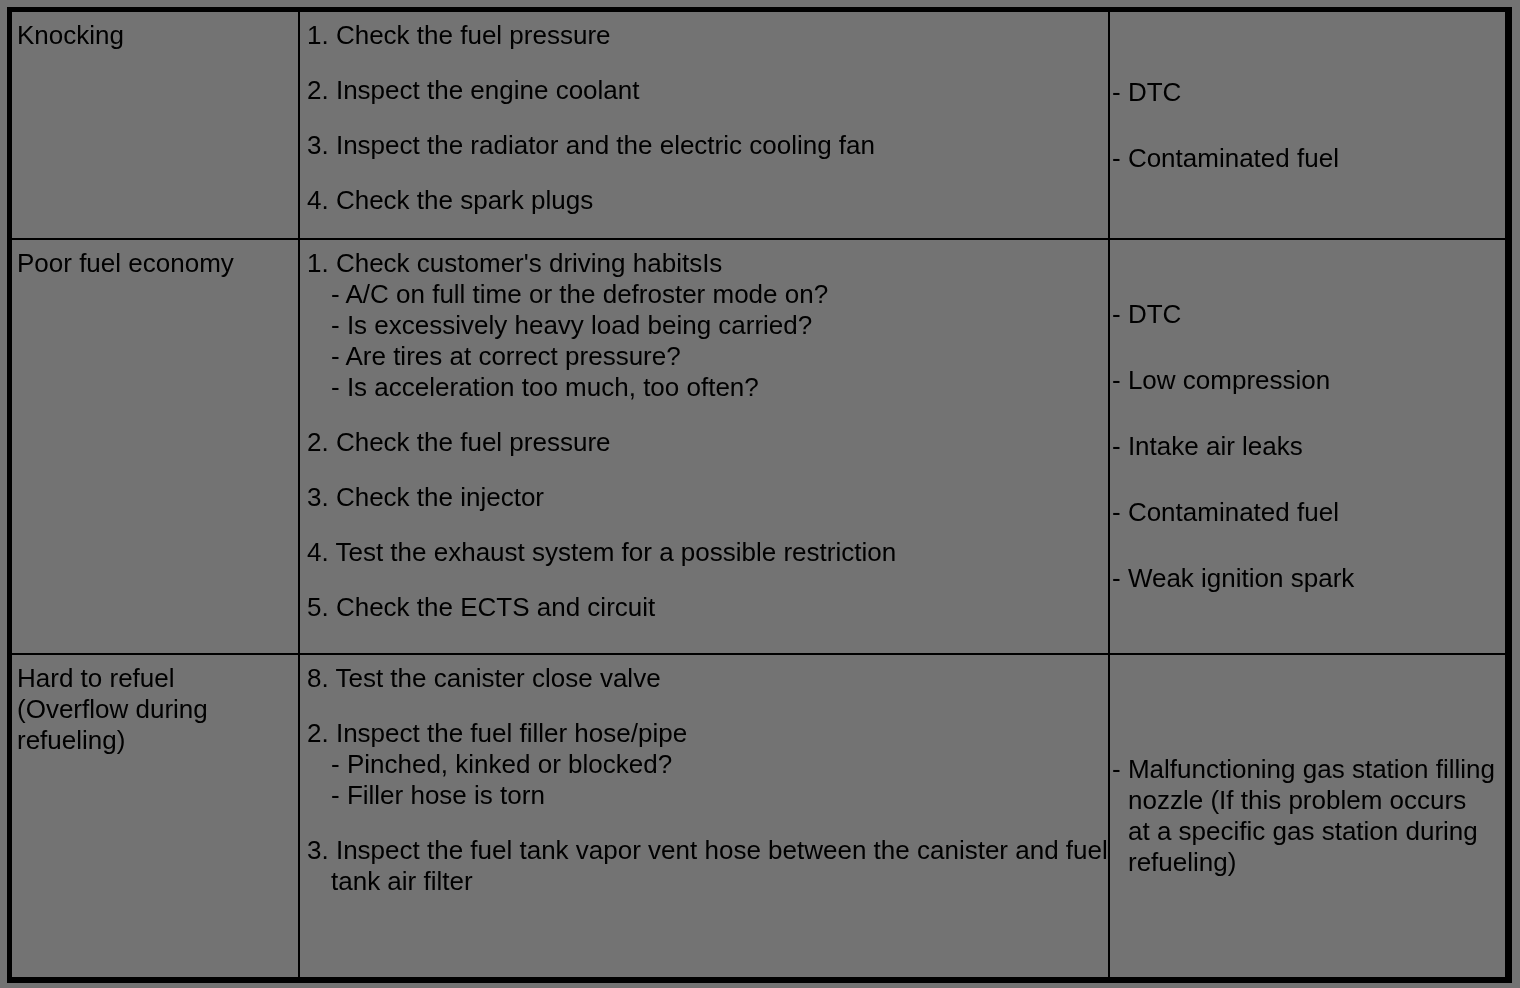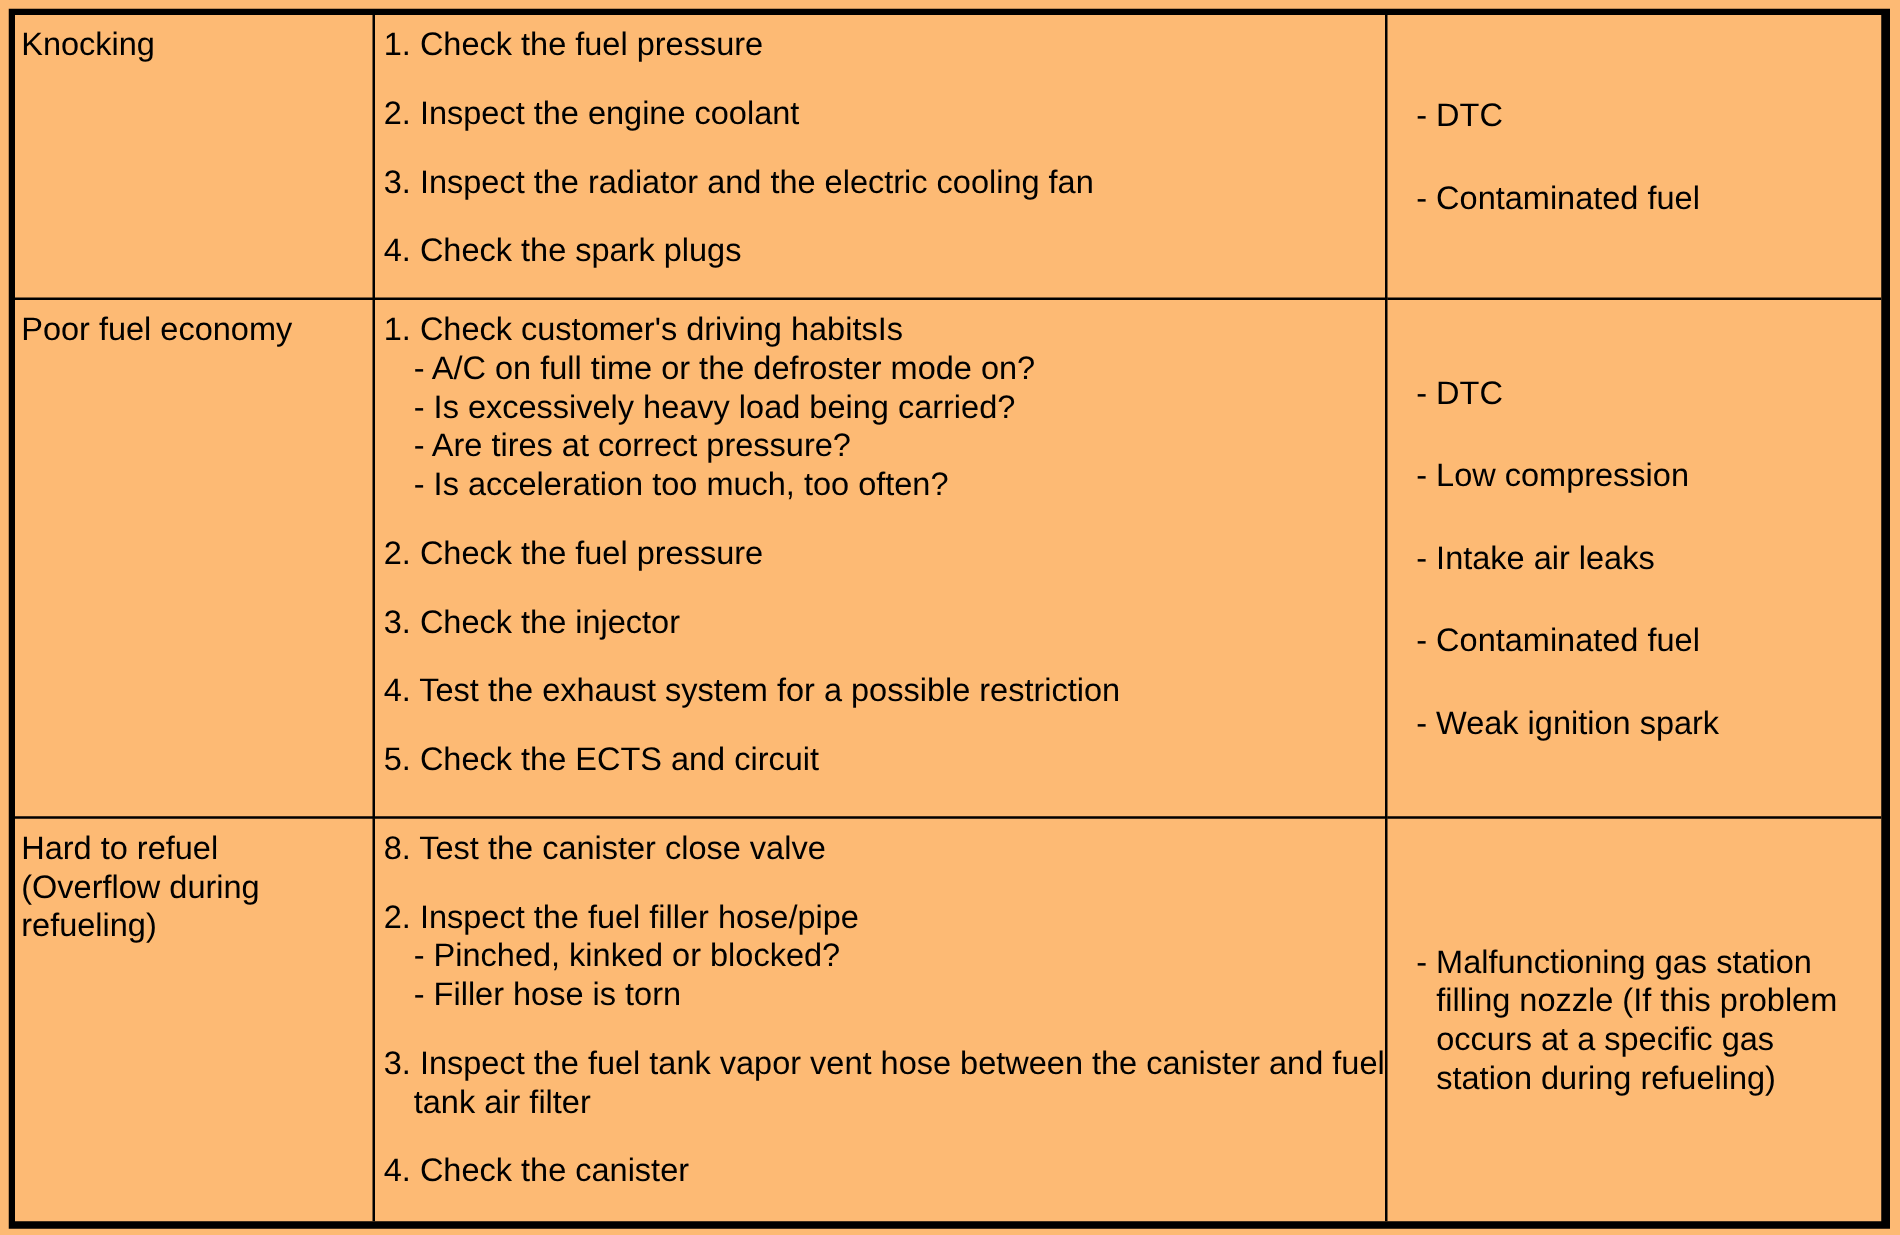--- a/index.html
+++ b/index.html
@@ -8,21 +8,21 @@
     width: 1520px;
     height: 988px;
     background: #ffffff;
     font-family: "Liberation Sans", sans-serif;
     color: #000000;
   }
   .page {
     position: relative;
     width: 1520px;
     height: 988px;
-    background: #fdba74;
+    background: #737373;
     overflow: hidden;
   }
   .tbl {
     position: absolute;
     left: 7px;
     top: 7px;
     width: 1505px;
     height: 976px;
     box-sizing: border-box;
     border: 5px solid #000000;
@@ -58,21 +58,21 @@
   }
   .gap { margin-top: 24px; }
   .sub {
     padding-left: 24px;
   }
   .causes {
     display: flex;
     flex-direction: column;
     justify-content: center;
     gap: 35px;
-    padding: 0 10px 0 23px;
+    padding: 0 10px 0 2px;
   }
   .cause {
     padding-left: 16px;
     text-indent: -16px;
   }
 </style>
 </head>
 <body>
 
 <div class="page">
@@ -116,20 +116,19 @@
 
     <div class="cell symptom last-row">
       <div class="line">Hard to refuel (Overflow during refueling)</div>
     </div>
     <div class="cell steps last-row">
       <div class="line step">8. Test the canister close valve</div>
       <div class="line step gap">2. Inspect the fuel filler hose/pipe</div>
       <div class="line sub">- Pinched, kinked or blocked?</div>
       <div class="line sub">- Filler hose is torn</div>
       <div class="line step gap">3. Inspect the fuel tank vapor vent hose between the canister and fuel tank air filter</div>
-      <div class="line step gap">4. Check the canister</div>
     </div>
     <div class="cell causes last-col last-row">
       <div class="line cause">- Malfunctioning gas station filling nozzle (If this problem occurs at a specific gas station during refueling)</div>
     </div>
 
   </div>
 </div>
 
 </body></html>

